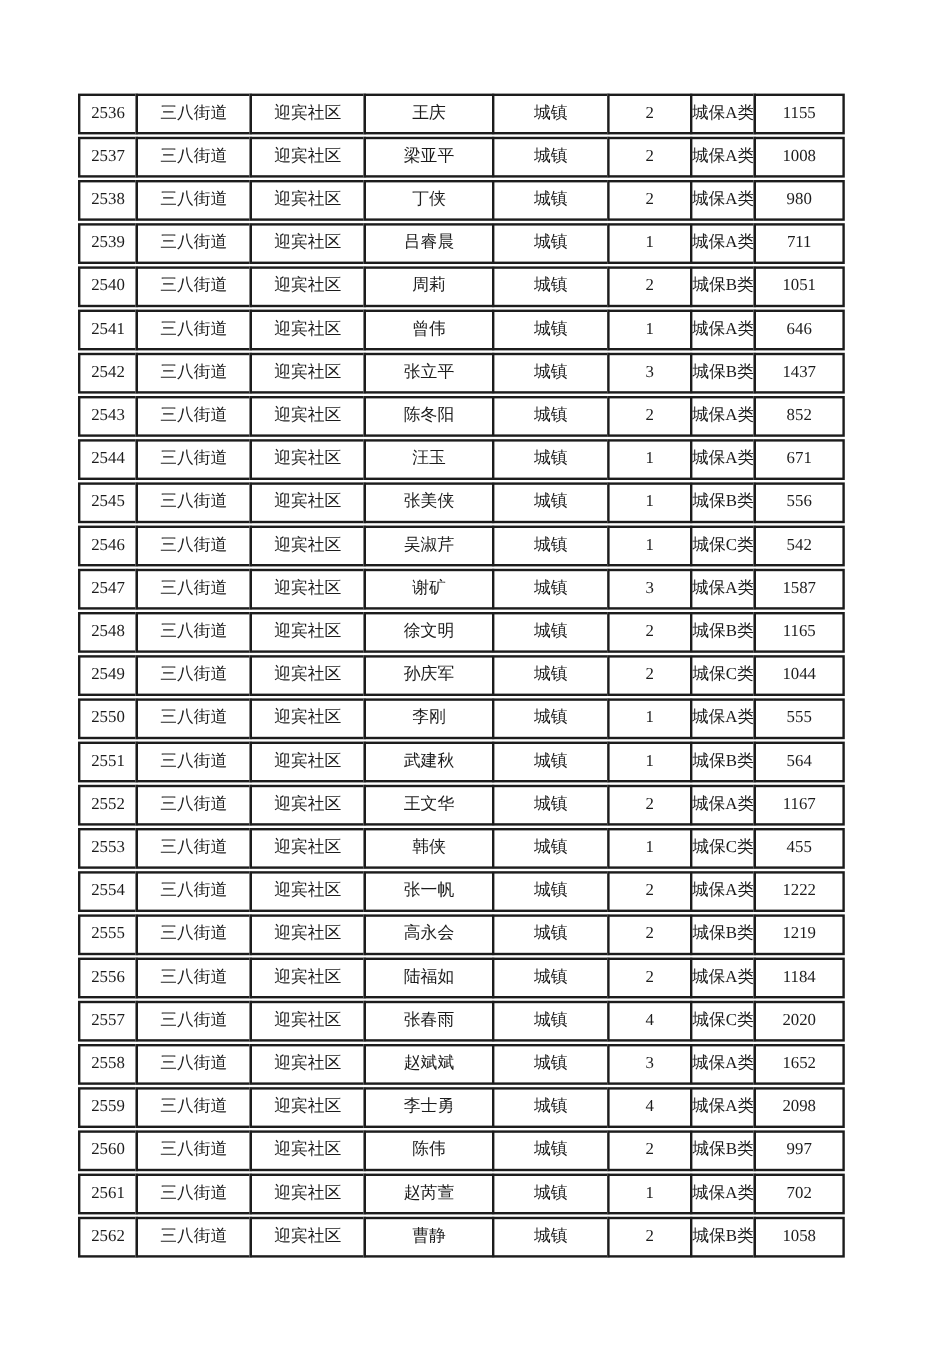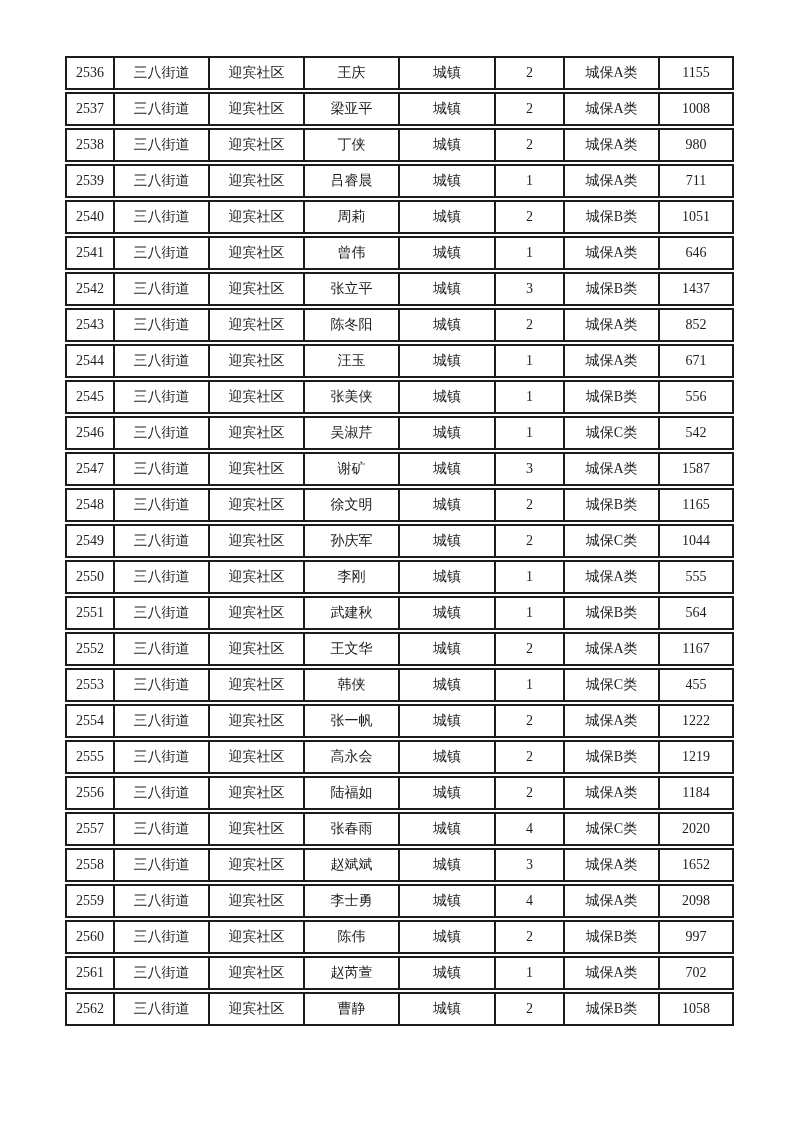--- a/index.html
+++ b/index.html
@@ -12,21 +12,21 @@
     width: 793px;
     height: 1122px;
     background: #ffffff;
     overflow: hidden;
     font-family: "Liberation Serif", "DejaVu Serif", serif;
     color: #1c1c1c;
   }
   .table {
     position: absolute;
     left: 65px;
-    top: 56px;
+    top: 78px;
   }
   .row {
     display: flex;
     margin-top: 2px;
   }
   .row:first-child {
     margin-top: 0;
   }
   .cell {
     box-sizing: border-box;
@@ -42,24 +42,24 @@
     overflow: hidden;
     background: #ffffff;
   }
   .cell:first-child {
     margin-left: 0;
   }
   
   .col-0 { width: 50px; }
   .col-1 { width: 97px; }
   .col-2 { width: 97px; }
-  .col-3 { width: 97px; }
+  .col-3 { width: 109px; }
   .col-4 { width: 98px; }
   .col-5 { width: 71px; }
-  .col-6 { width: 97px; }
+  .col-6 { width: 55px; }
   .col-7 { width: 76px; }
 </style>
 </head>
 <body>
 
 <div class="page">
   <div class="table" id="data-table">
       <div class="row">
         <div class="cell col-0">2536</div>
         <div class="cell col-1">三八街道</div>

